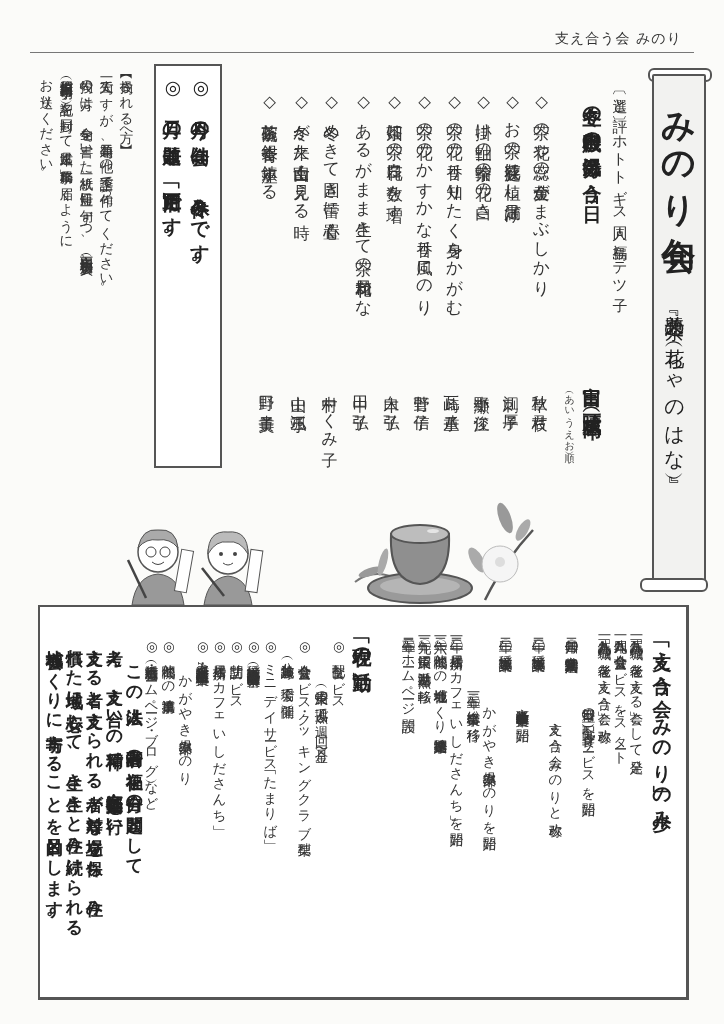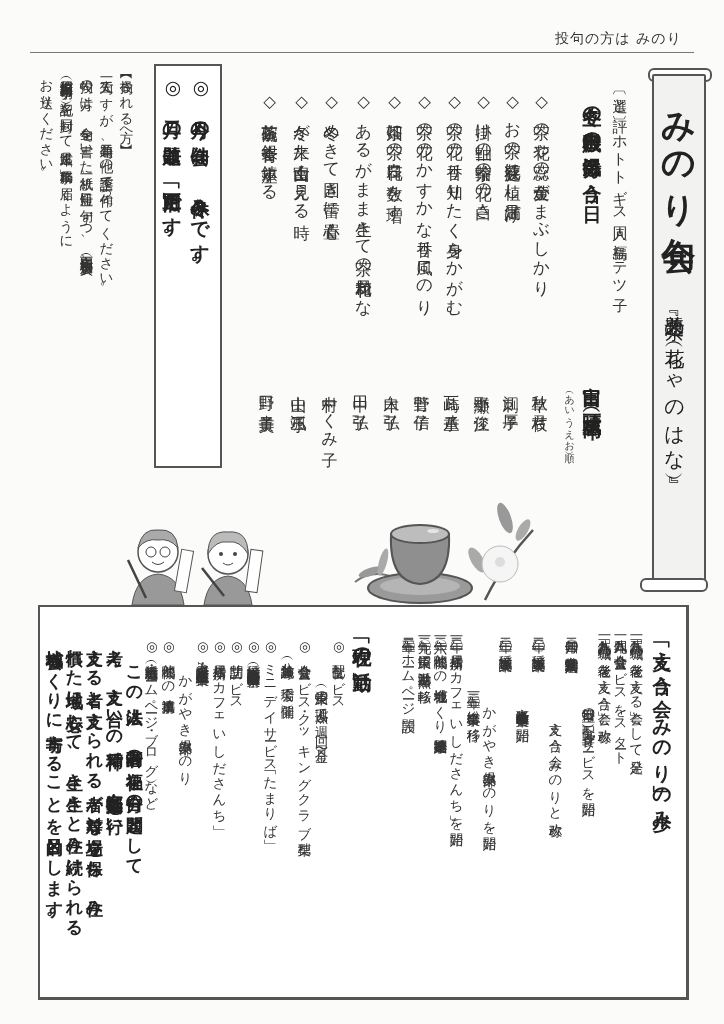--- a/index.html
+++ b/index.html
@@ -44,21 +44,21 @@
   .act { font-size:13.5px; color:#333; letter-spacing:0.5px; }
   .mission { font-size:17px; font-weight:bold; color:#222; letter-spacing:1px; }
 
   
   .teacup-illus { left:345px; top:500px; width:190px; height:110px; }
   .people-illus { left:120px; top:520px; width:150px; height:85px; }
 </style>
 </head>
 <body>
 
-<div class="abs header-title">投句の方は みのり</div>
+<div class="abs header-title">支え合う会 みのり</div>
 <div class="abs header-rule"></div>
 
 <div class="abs banner-curl-top"></div>
 <div class="abs banner"></div>
 <div class="abs banner-curl-bot"></div>
 <div class="abs v banner-title">みのり句会</div>
 <div class="abs vs banner-theme">兼題『茶の花（ちゃのはな）』</div>
 
 <div class="abs vs selector">〔選と評〕　ホトトギス同人　福島　テツ子</div>
 <div class="abs v featured">立冬の自販機の湯気分け合う日</div>

